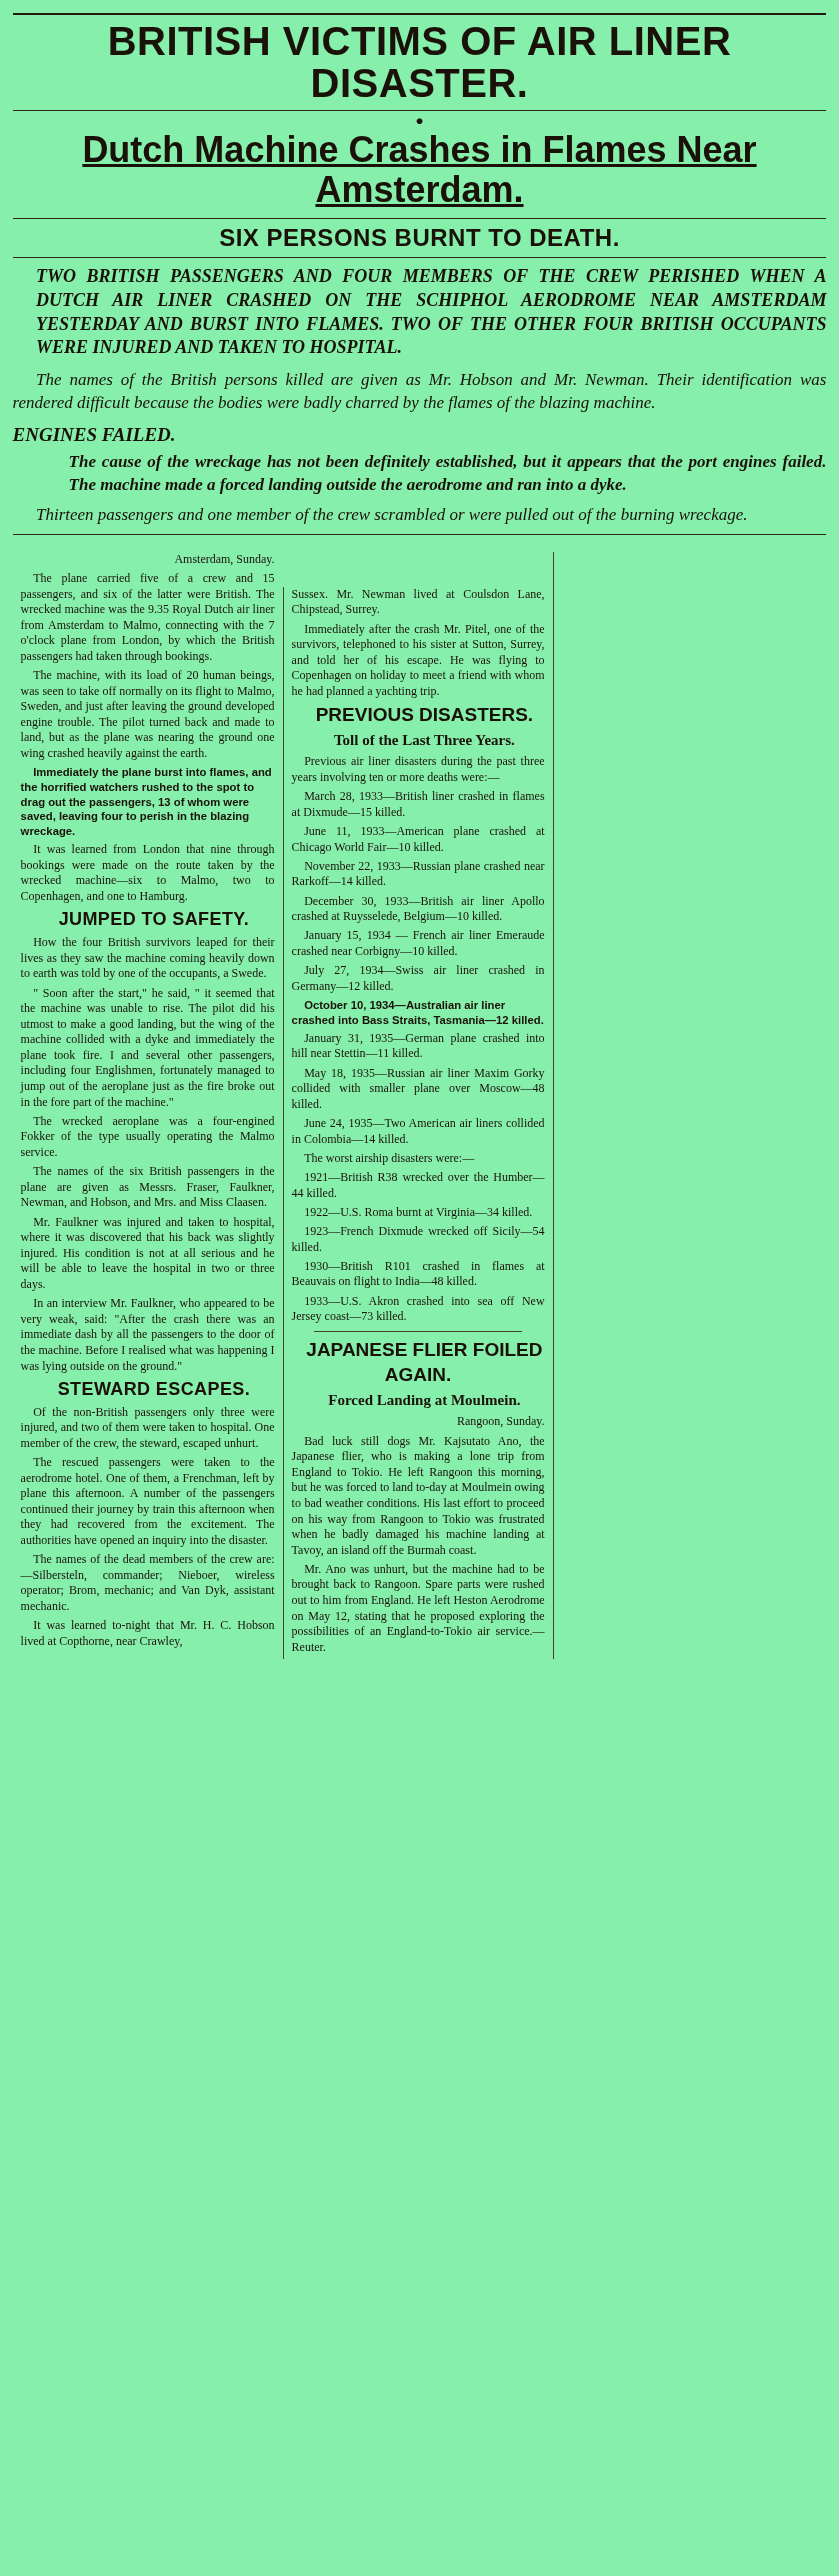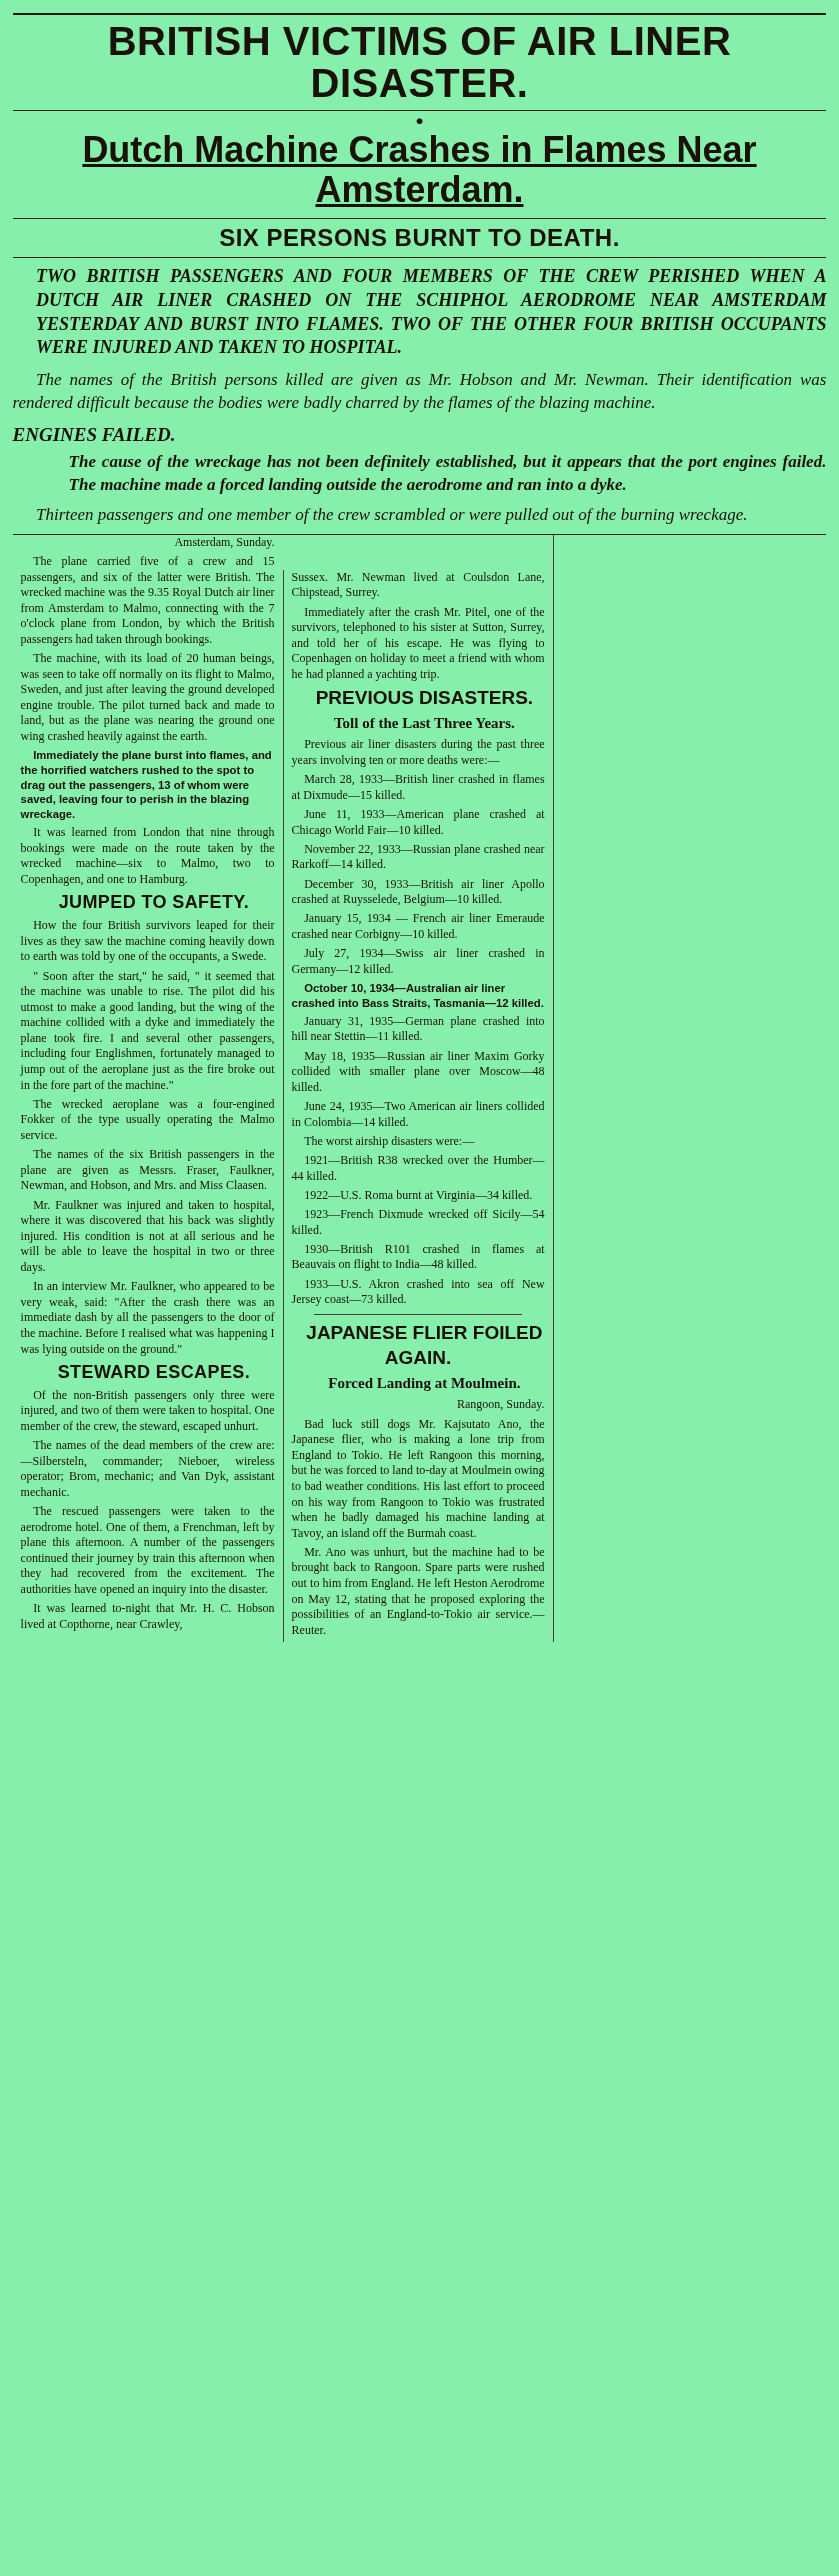--- a/index.html
+++ b/index.html
@@ -93,21 +93,21 @@
     line-height: 1.34;
     text-align: justify;
     margin: 5.4px 0 7.2px 0;
     padding-left: 56px;
   }
   .columns {
     display: flex;
     gap: 0;
     margin-top: 7.2px;
     border-top: 0.9px solid #2b2216;
-    padding-top: 0;
+    padding-top: 17px;
   }
   .col {
     width: 270px;
     padding: 0 8px;
     box-sizing: border-box;
     font-size: 12px;
     line-height: 1.30;
     text-align: justify;
   }
   .col.mid { border-left: 0.9px solid #4a4030; margin-top: 35px; }
@@ -208,22 +208,22 @@
       <p>It was learned from London that nine through bookings were made on the route taken by the wrecked machine—six to Malmo, two to Copenhagen, and one to Hamburg.</p>
       <p class="crosshead">JUMPED TO SAFETY.</p>
       <p>How the four British survivors leaped for their lives as they saw the machine coming heavily down to earth was told by one of the occupants, a Swede.</p>
       <p>" Soon after the start," he said, " it seemed that the machine was unable to rise.  The pilot did his utmost to make a good landing, but the wing of the machine collided with a dyke and immediately the plane took fire.  I and several other passengers, including four Englishmen, fortunately managed to jump out of the aeroplane just as the fire broke out in the fore part of the machine."</p>
       <p>The wrecked aeroplane was a four-engined Fokker of the type usually operating the Malmo service.</p>
       <p>The names of the six British passengers in the plane are given as Messrs. Fraser, Faulkner, Newman, and Hobson, and Mrs. and Miss Claasen.</p>
       <p>Mr. Faulkner was injured and taken to hospital, where it was discovered that his back was slightly injured.  His condition is not at all serious and he will be able to leave the hospital in two or three days.</p>
       <p>In an interview Mr. Faulkner, who appeared to be very weak, said: "After the crash there was an immediate dash by all the passengers to the door of the machine.  Before I realised what was happening I was lying outside on the ground."</p>
       <p class="crosshead">STEWARD ESCAPES.</p>
       <p>Of the non-British passengers only three were injured, and two of them were taken to hospital.  One member of the crew, the steward, escaped unhurt.</p>
+      <p>The rescued passengers were taken to the aerodrome hotel.  One of them, a Frenchman, left by plane this afternoon.  A number of the passengers continued their journey by train this afternoon when they had recovered from the excitement.  The authorities have opened an inquiry into the disaster.</p>
       <p>The names of the dead members of the crew are:—Silbersteln, commander; Nieboer, wireless operator; Brom, mechanic; and Van Dyk, assistant mechanic.</p>
-      <p>The rescued passengers were taken to the aerodrome hotel.  One of them, a Frenchman, left by plane this afternoon.  A number of the passengers continued their journey by train this afternoon when they had recovered from the excitement.  The authorities have opened an inquiry into the disaster.</p>
       <p>It was learned to-night that Mr. H. C. Hobson lived at Copthorne, near Crawley,</p>
     </div>
 
     <div class="col mid">
       <p class="noind">Sussex.  Mr. Newman lived at Coulsdon Lane, Chipstead, Surrey.</p>
       <p>Immediately after the crash Mr. Pitel, one of the survivors, telephoned to his sister at Sutton, Surrey, and told her of his escape.  He was flying to Copenhagen on holiday to meet a friend with whom he had planned a yachting trip.</p>
 
       <p class="sec-title">PREVIOUS DISASTERS.</p>
       <p class="sec-sub">Toll of the Last Three Years.</p>
       <p>Previous air liner disasters during the past three years involving ten or more deaths were:—</p>

